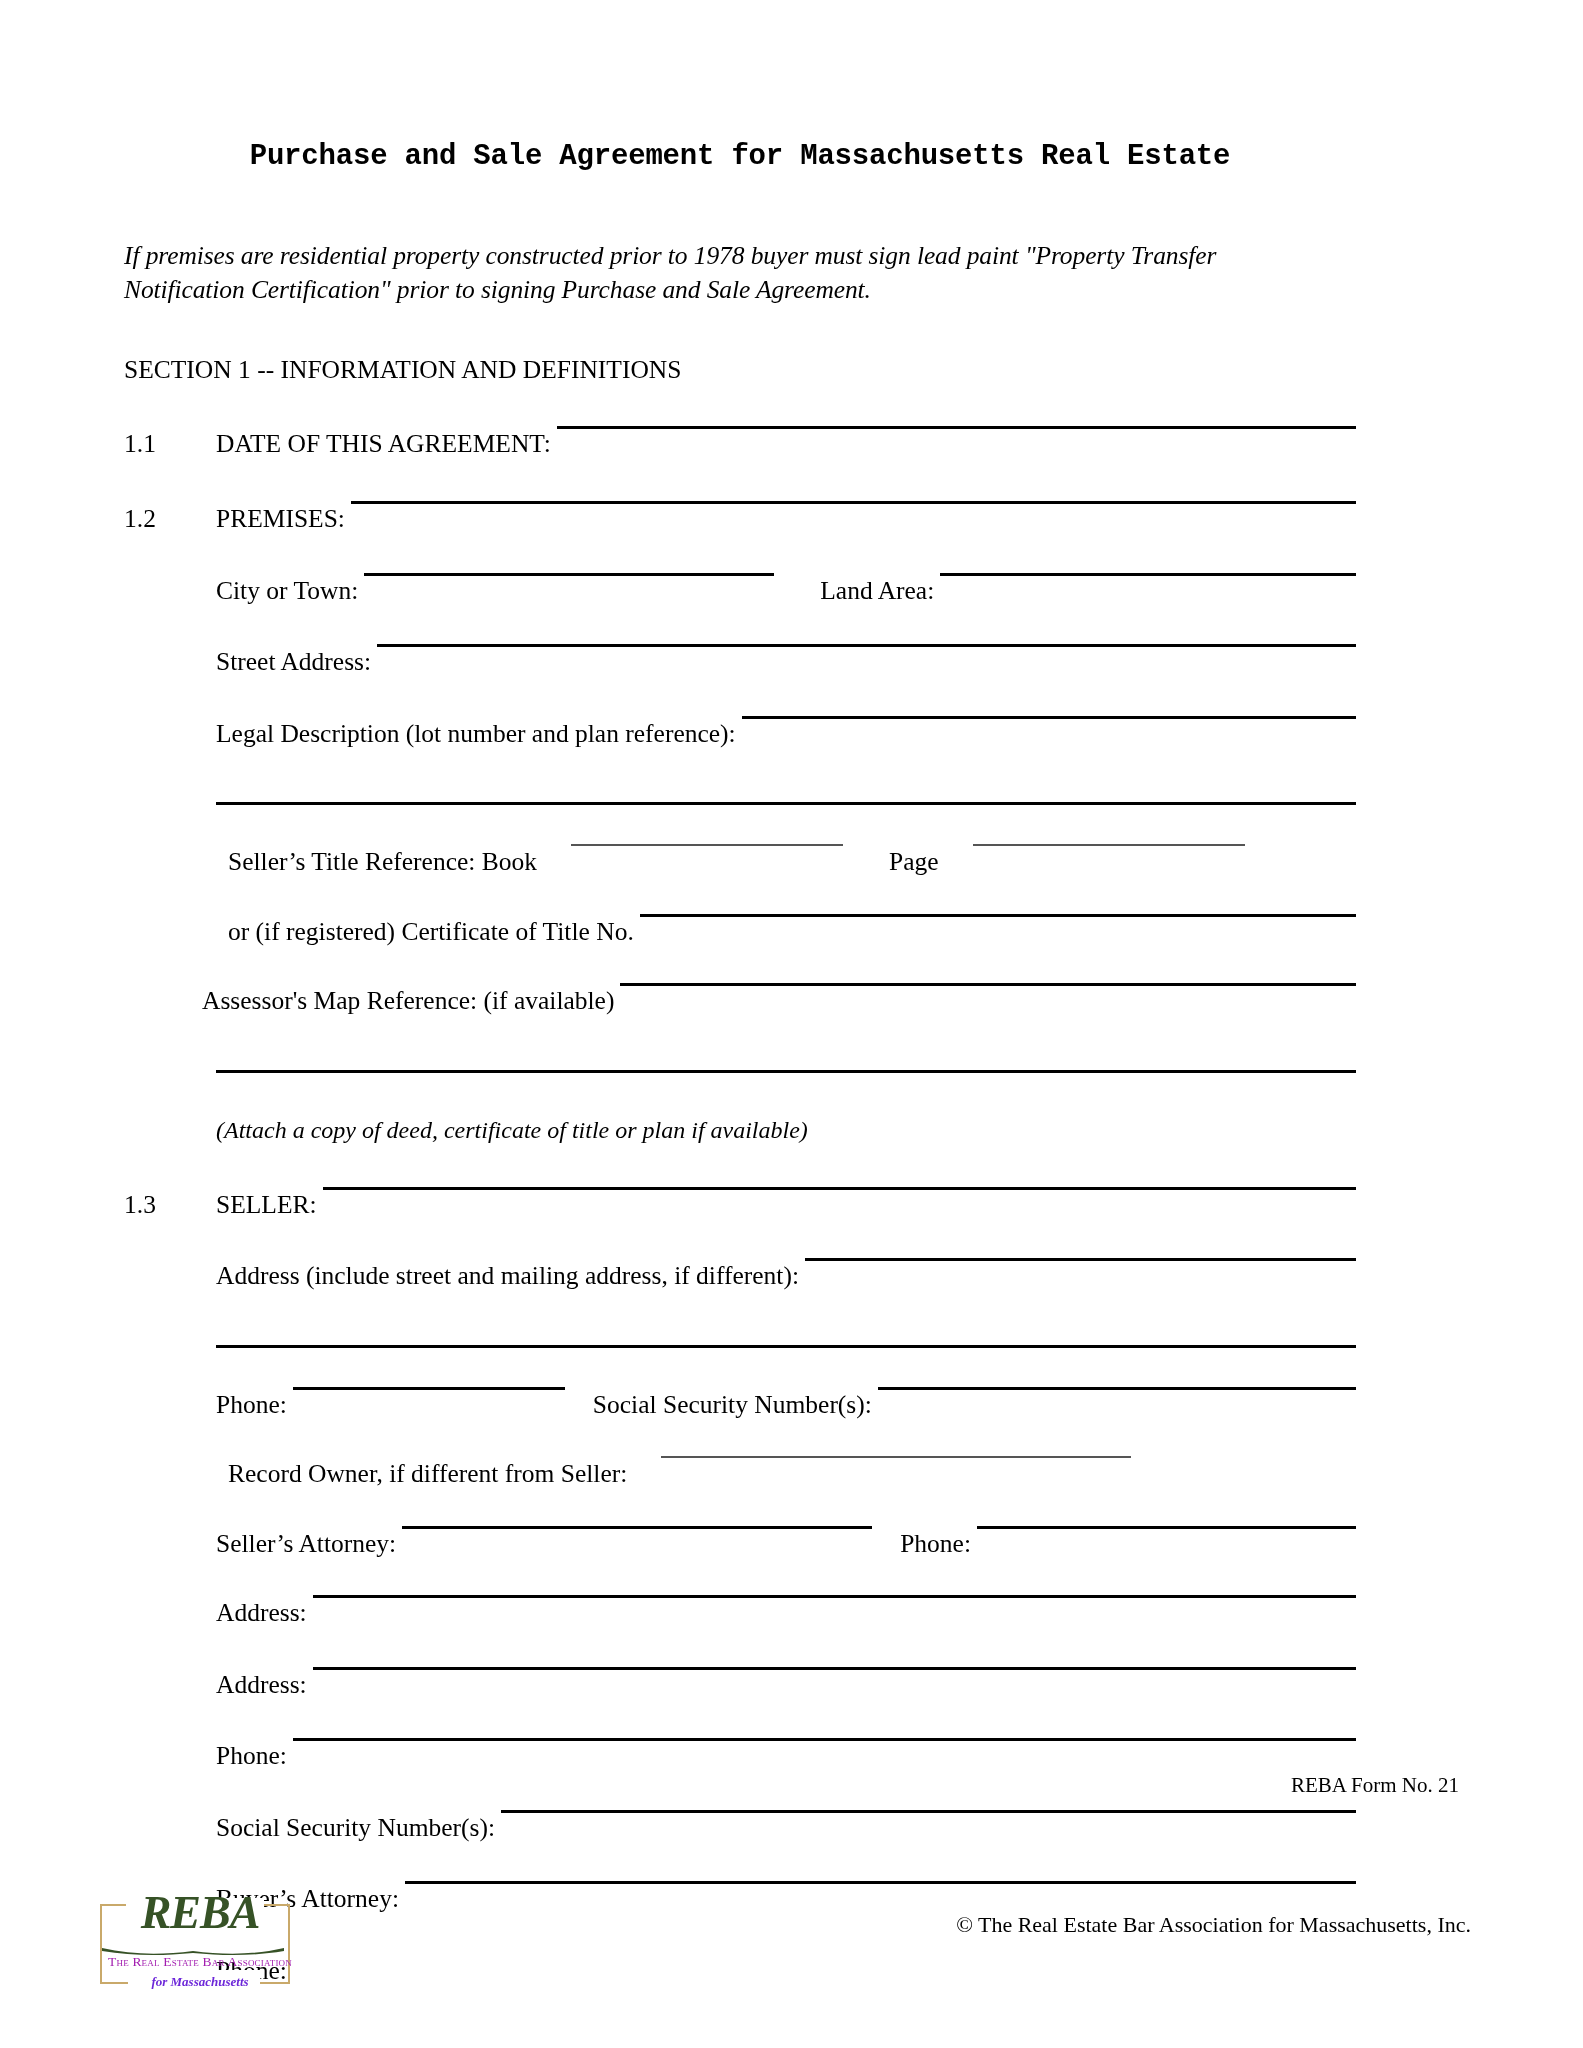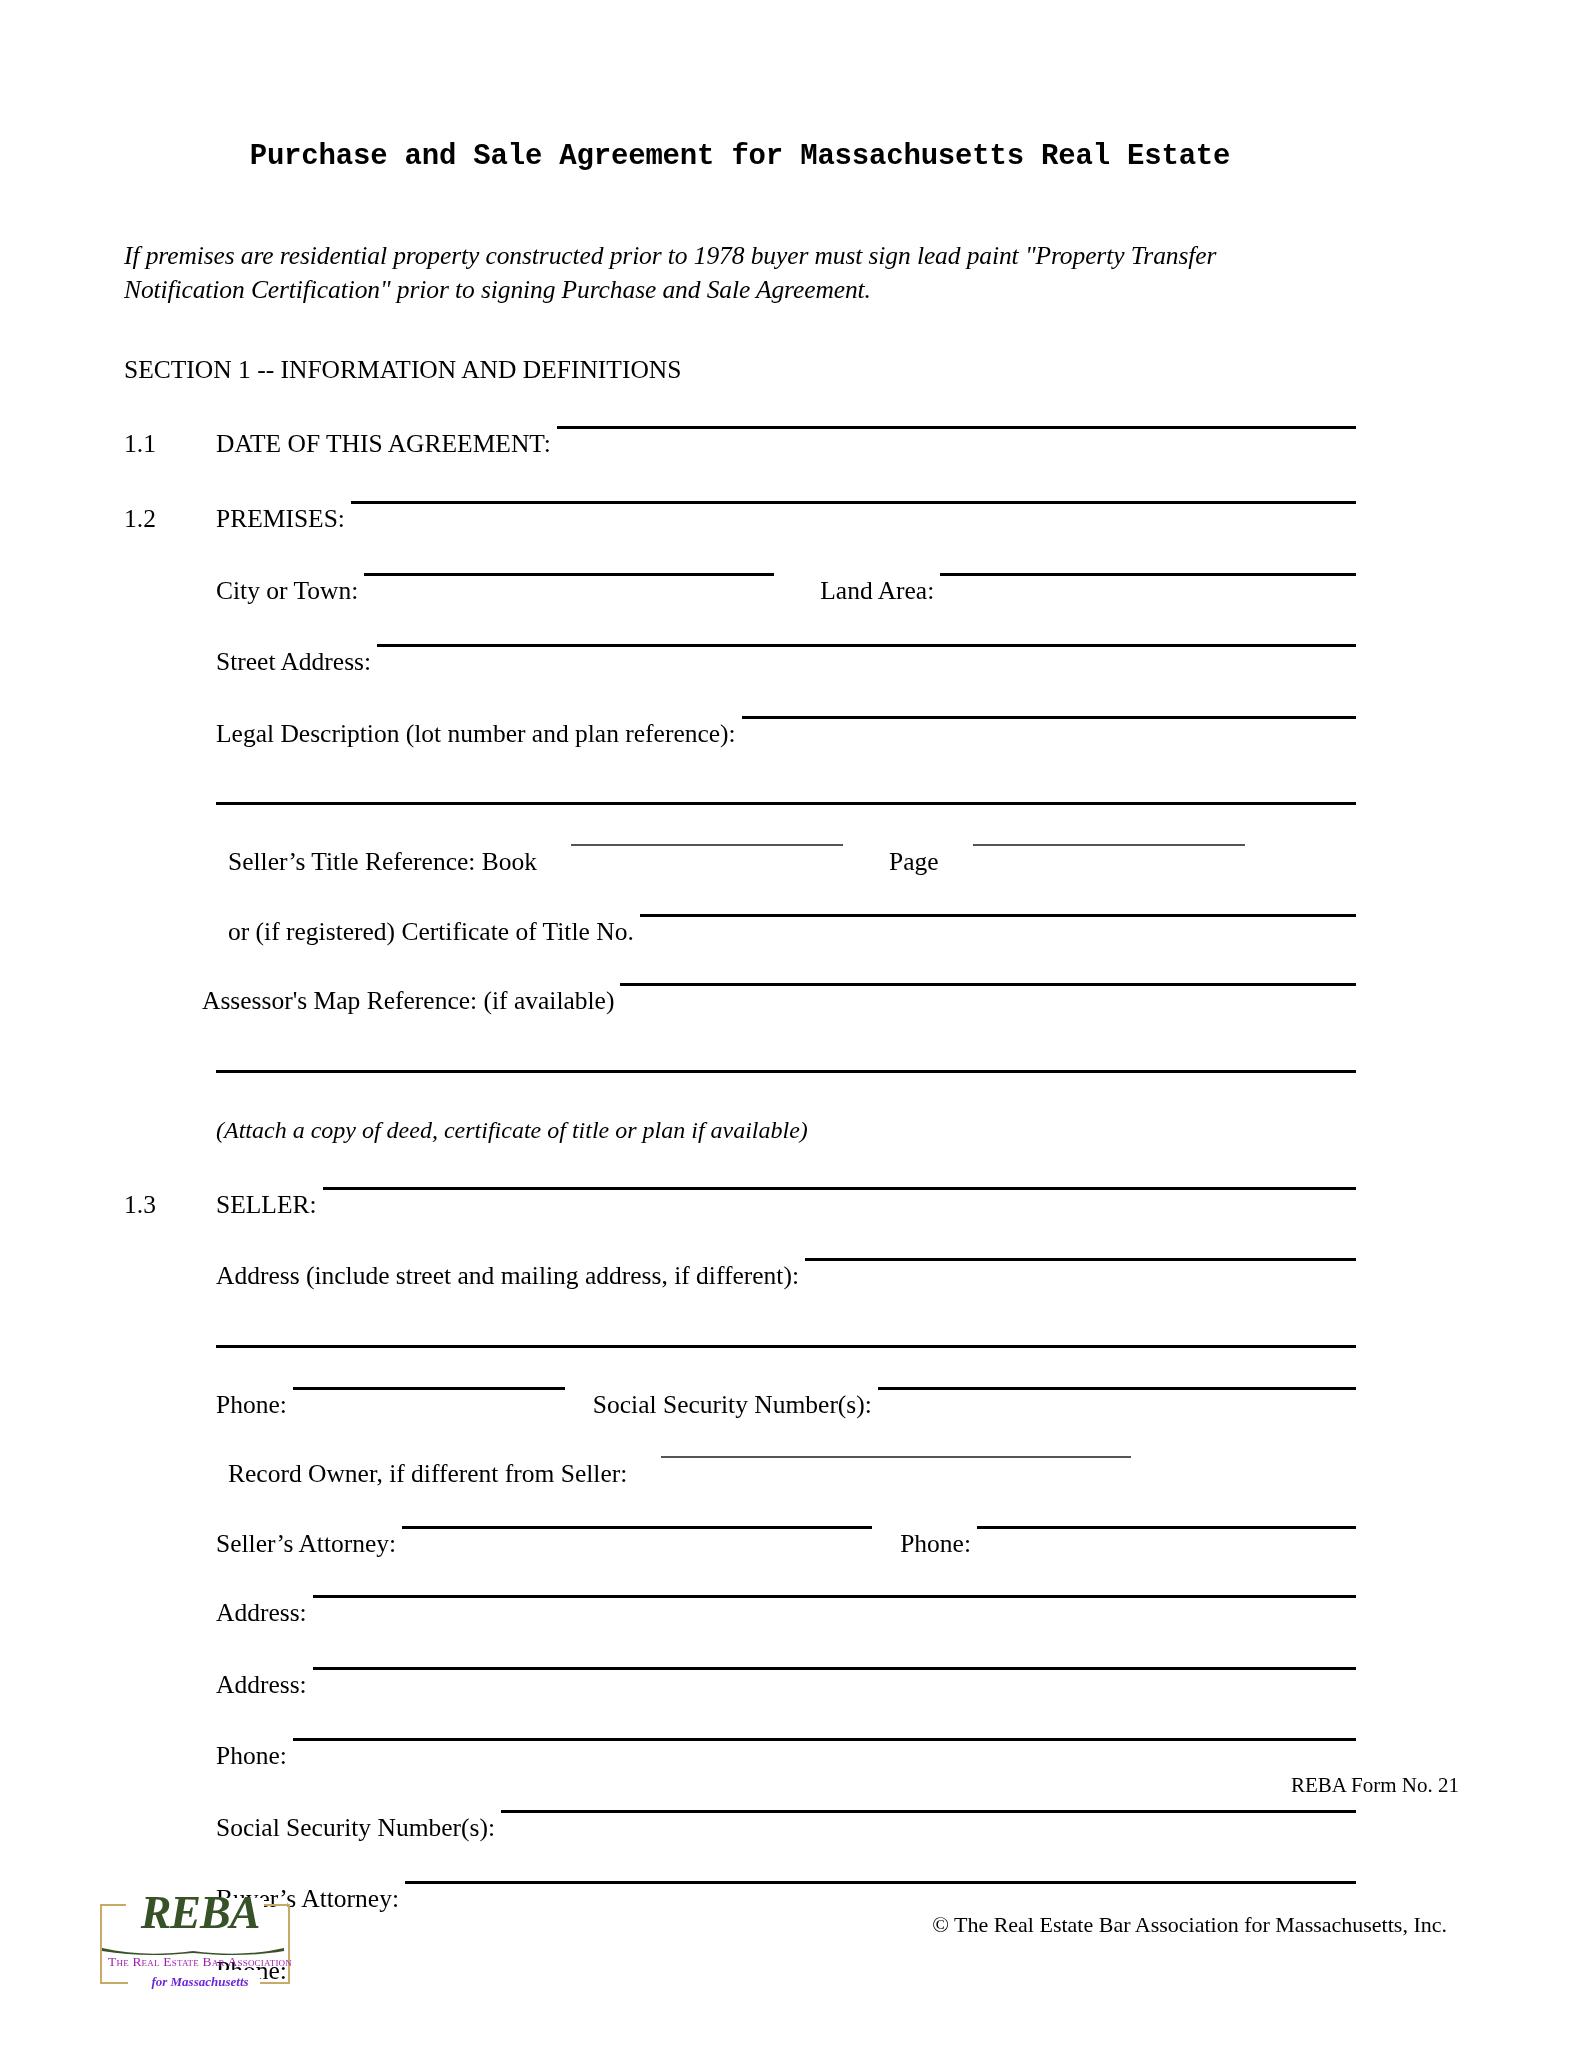--- a/index.html
+++ b/index.html
@@ -118,21 +118,21 @@
   
   .form-no {
     position: absolute;
     right: 124px;
     top: 1773px;
     font-size: 21px;
     white-space: nowrap;
   }
   .copyright {
     position: absolute;
-    right: 136px;
+    right: 112px;
     top: 1912px;
     font-size: 22px;
     white-space: nowrap;
   }
 
   
   .logo {
     position: absolute;
     left: 88px;
     top: 1884px;

